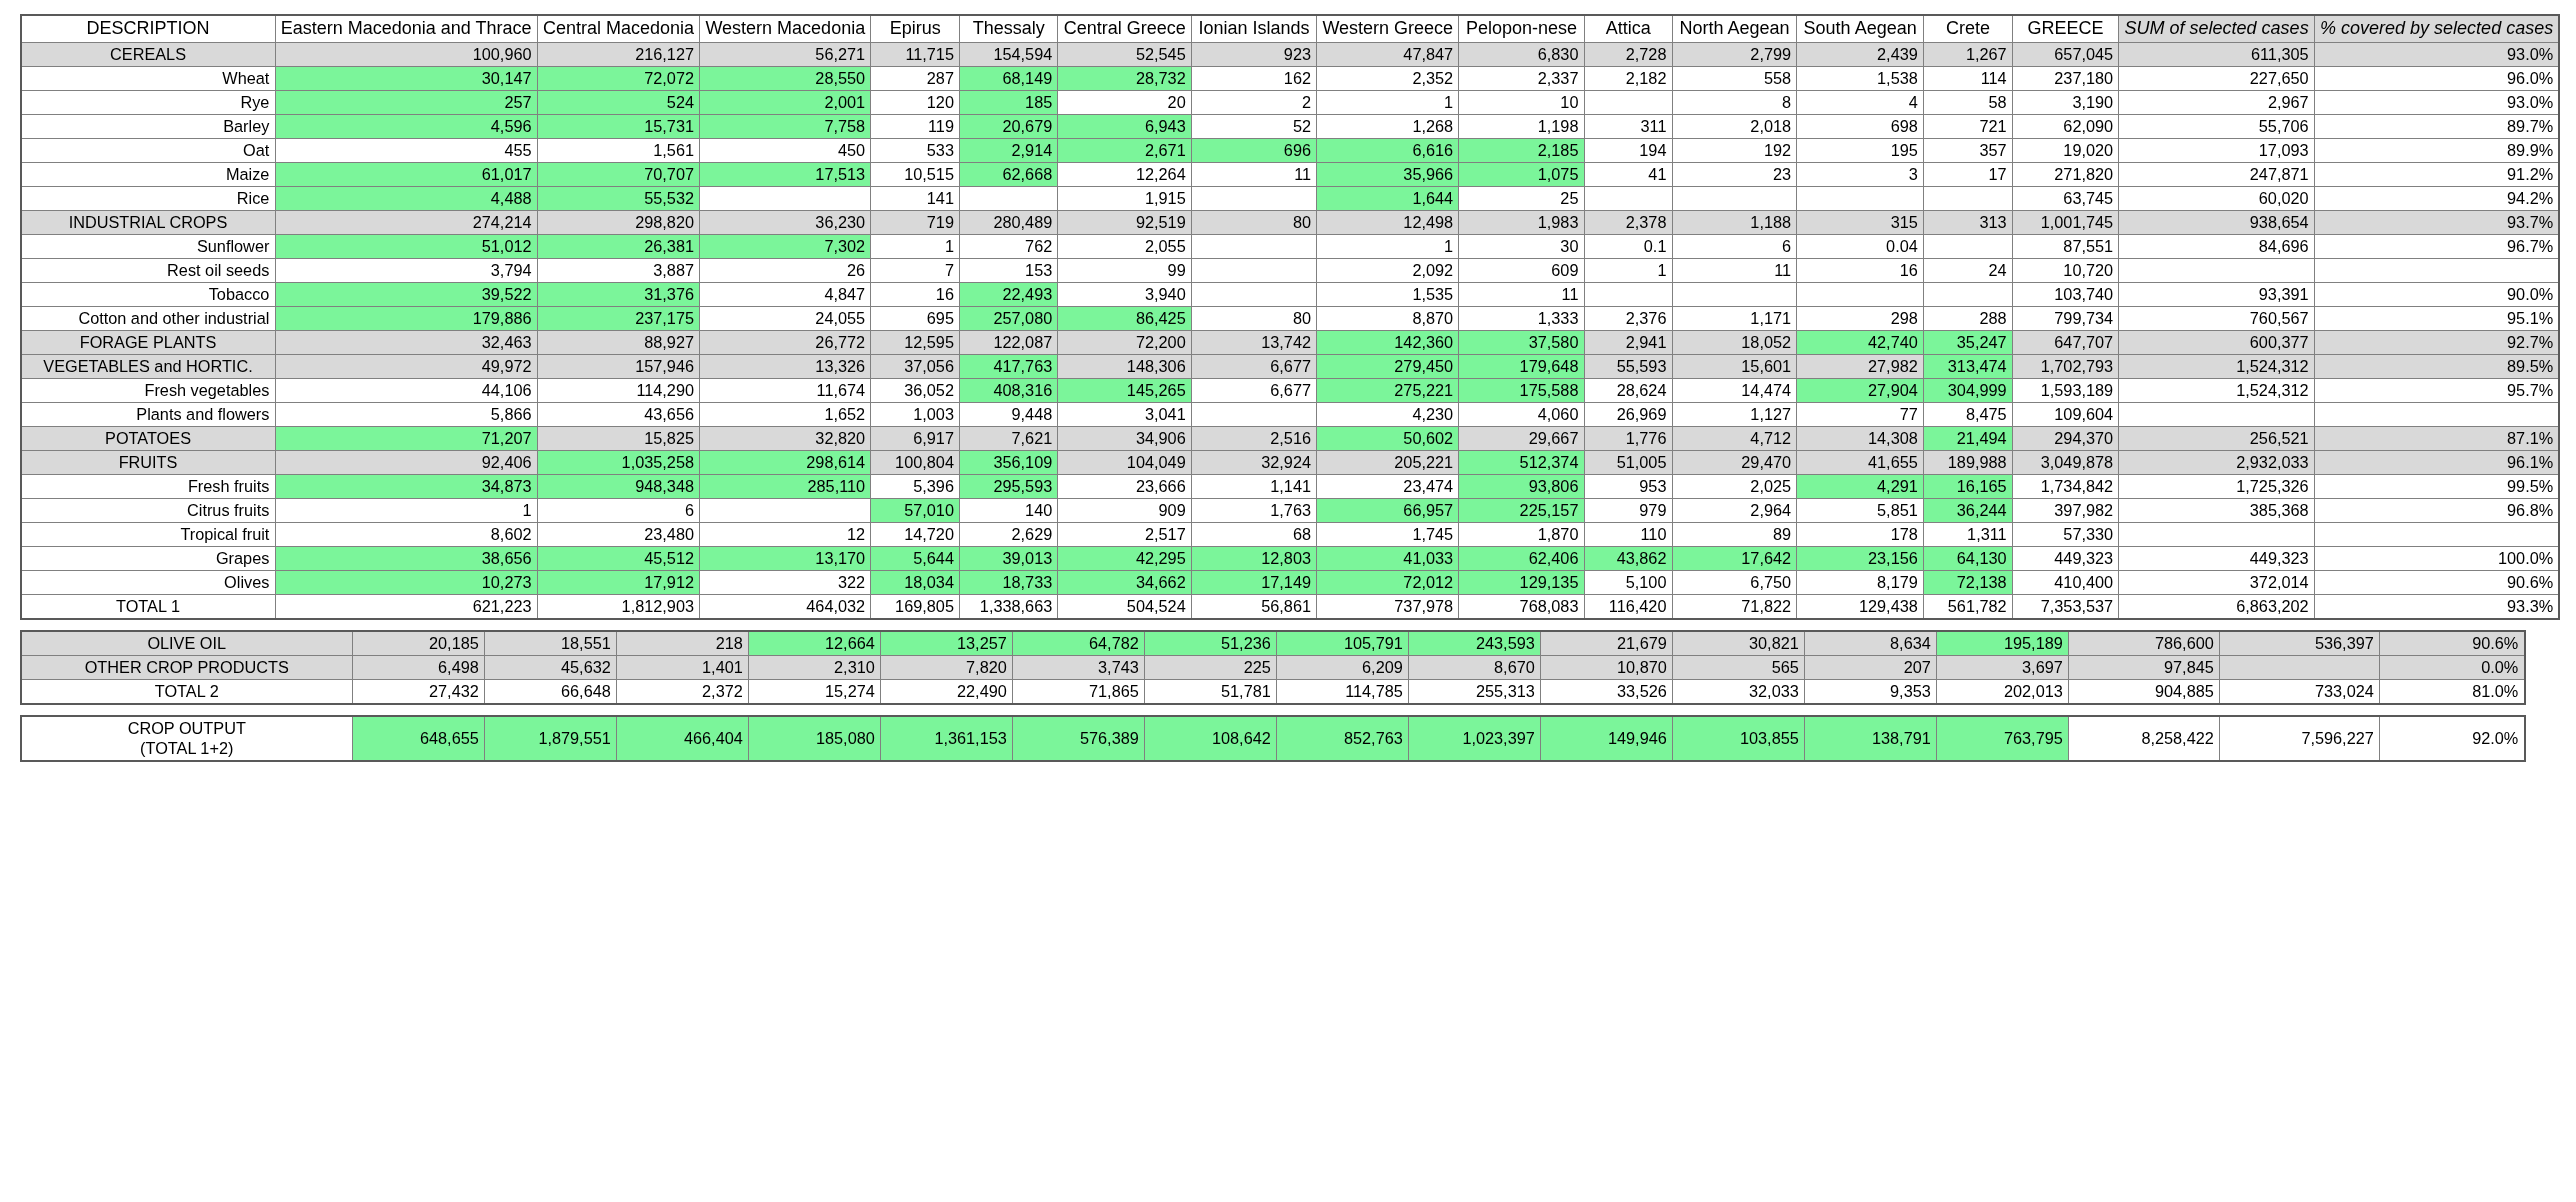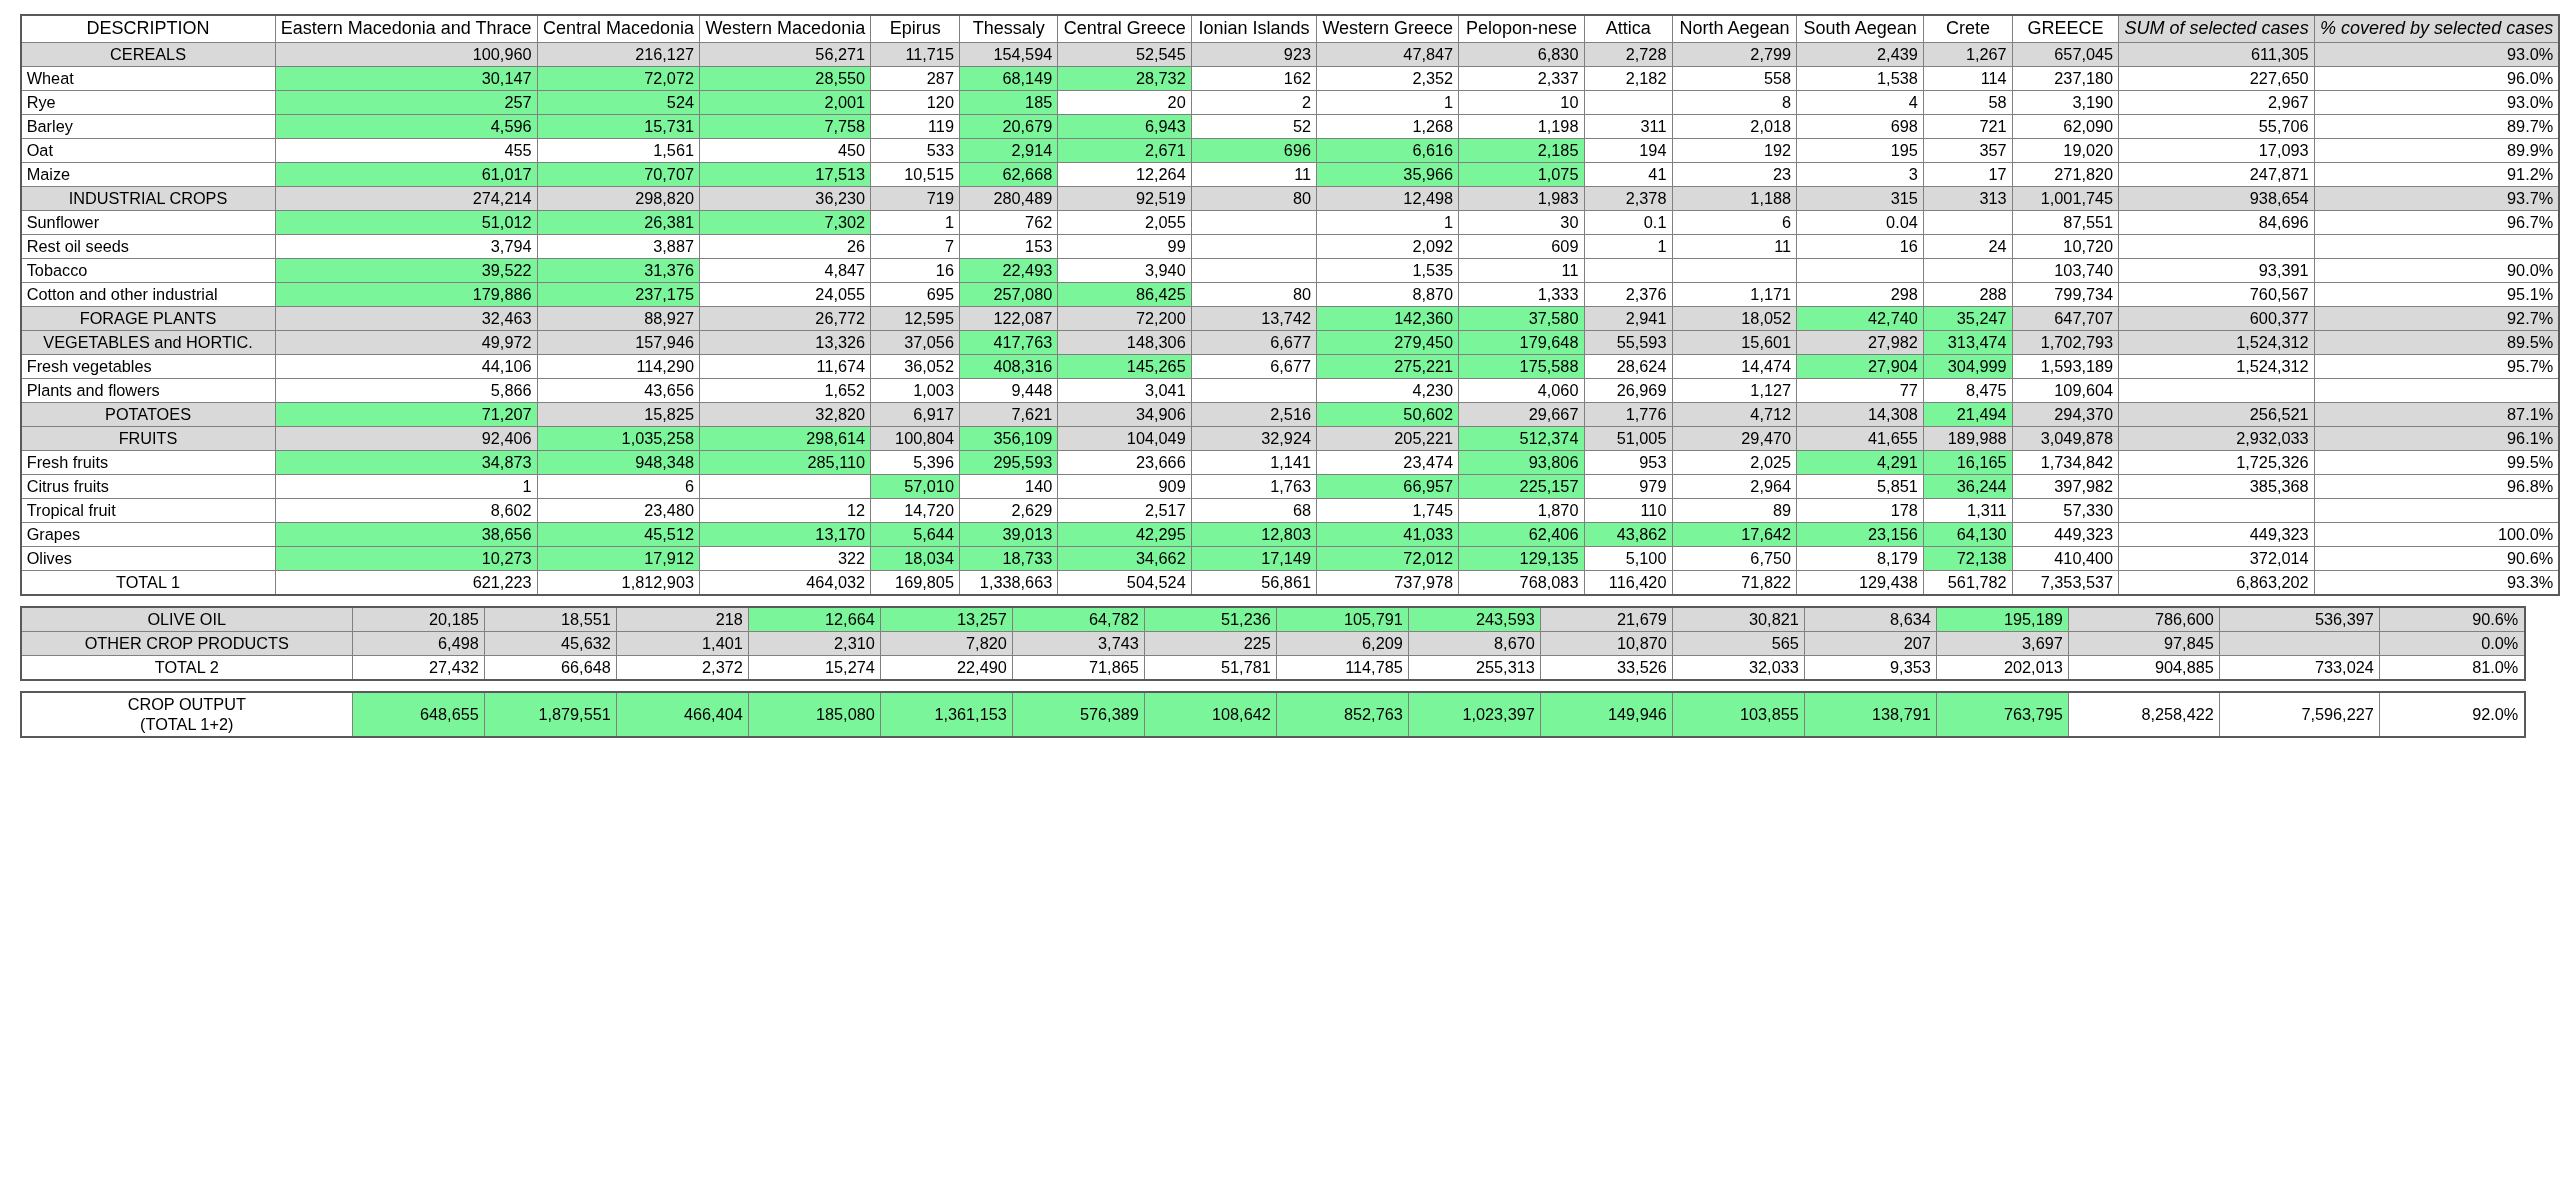--- a/index.html
+++ b/index.html
@@ -59,20 +59,21 @@
     background: #d9d9d9 !important;
     font-weight: normal;
     font-style: italic;
   }
   .head-row td { height: 115px; }
   .num {
     text-align: right;
     font-variant-numeric: tabular-nums;
   }
   .lbl-right {
+    text-align: right;
     padding-right: 6.5px;
   }
   .lbl-center {
     text-align: center;
   }
   .grey { background: #d9d9d9 !important; }
   .green { background: #7bf59a !important; }
   .block {
     margin-bottom: 10.4px;
   }
@@ -237,20 +238,39 @@
           <td class="num green">1,075</td>
           <td class="num">41</td>
           <td class="num">23</td>
           <td class="num">3</td>
           <td class="num">17</td>
           <td class="num">271,820</td>
           <td class="num">247,871</td>
           <td class="num">91.2%</td>
         </tr>
         <tr>
+          <td class="lbl-right">Rice</td>
+          <td class="num green">4,488</td>
+          <td class="num green">55,532</td>
+          <td class="num"></td>
+          <td class="num">141</td>
+          <td class="num"></td>
+          <td class="num">1,915</td>
+          <td class="num"></td>
+          <td class="num green">1,644</td>
+          <td class="num">25</td>
+          <td class="num"></td>
+          <td class="num"></td>
+          <td class="num"></td>
+          <td class="num"></td>
+          <td class="num">63,745</td>
+          <td class="num">60,020</td>
+          <td class="num">94.2%</td>
+        </tr>
+        <tr>
           <td class="grey lbl-center">INDUSTRIAL CROPS</td>
           <td class="num grey">274,214</td>
           <td class="num grey">298,820</td>
           <td class="num grey">36,230</td>
           <td class="num grey">719</td>
           <td class="num grey">280,489</td>
           <td class="num grey">92,519</td>
           <td class="num grey">80</td>
           <td class="num grey">12,498</td>
           <td class="num grey">1,983</td>

